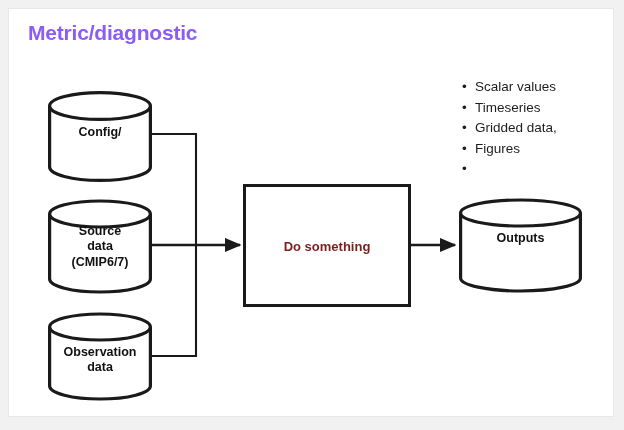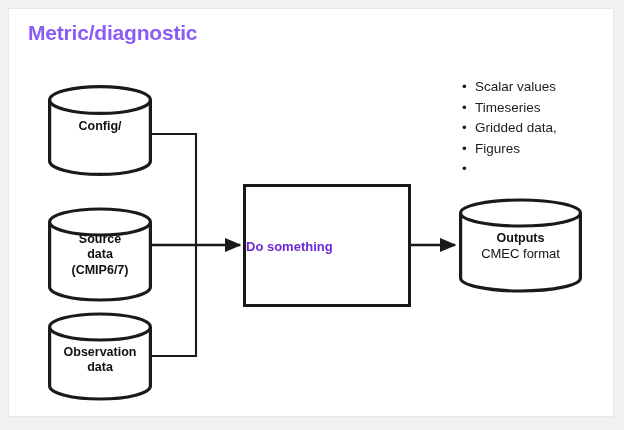--- a/index.html
+++ b/index.html
@@ -72,24 +72,24 @@
     height: 123px;
     border: 3px solid #1a1a1a;
     box-sizing: border-box;
     background: #ffffff;
   }
   #proc-label {
     position: absolute;
     left: 0;
     top: 52px;
     width: 100%;
-    text-align: left;
+    text-align: center;
     font-size: 13px;
     font-weight: bold;
-    color: #6d28d9;
+    color: #7f1d1d;
   }
 
   
   #wires {
     position: absolute;
     left: 0;
     top: 0;
     width: 624px;
     height: 430px;
     pointer-events: none;
@@ -134,31 +134,31 @@
 
     <path d="M152,134 L196,134 L196,245" fill="none" stroke="#1a1a1a" stroke-width="2.1" stroke-linecap="butt" stroke-linejoin="miter"></path>
 
     <path d="M152,356 L196,356 L196,245" fill="none" stroke="#1a1a1a" stroke-width="2.1" stroke-linecap="butt" stroke-linejoin="miter"></path>
 
     <path d="M152,245 L240,245" fill="none" stroke="#1a1a1a" stroke-width="2.4" marker-end="url(#arrowhead)"></path>
 
     <path d="M411,245 L455,245" fill="none" stroke="#1a1a1a" stroke-width="2.4" marker-end="url(#arrowhead)"></path>
   </svg>
 
-  <div class="cyl" style="left:48px; top:85px; width:104px; height:91px;">
+  <div class="cyl" style="left:48px; top:91px; width:104px; height:91px;">
     <svg width="104" height="91" viewBox="0 0 104 91">
       <path d="M1.6,15 L1.6,76 A50.4,13.4 0 0 0 102.4,76 L102.4,15" fill="#ffffff" stroke="#1a1a1a" stroke-width="3.2"></path>
       <ellipse cx="52" cy="15" rx="50.4" ry="13.4" fill="#ffffff" stroke="#1a1a1a" stroke-width="3.2"></ellipse>
     </svg>
     <div class="cyl-label" style="top:34px;">
       <div class="strong">Config/</div>
     </div>
   </div>
 
-  <div class="cyl" style="left:48px; top:208px; width:104px; height:94px;">
+  <div class="cyl" style="left:48px; top:200px; width:104px; height:94px;">
     <svg width="104" height="94" viewBox="0 0 104 94">
       <path d="M1.6,14 L1.6,79 A50.4,13.0 0 0 0 102.4,79 L102.4,14" fill="#ffffff" stroke="#1a1a1a" stroke-width="3.2"></path>
       <ellipse cx="52" cy="14" rx="50.4" ry="13.0" fill="#ffffff" stroke="#1a1a1a" stroke-width="3.2"></ellipse>
     </svg>
     <div class="cyl-label" style="top:24px;">
       <div class="strong">Source</div>
       <div class="strong">data</div>
       <div class="strong">(CMIP6/7)</div>
     </div>
   </div>
@@ -178,21 +178,20 @@
     <div id="proc-label">Do something</div>
   </div>
 
   <div class="cyl" style="left:459px; top:199px; width:123px; height:94px;">
     <svg width="123" height="94" viewBox="0 0 123 94">
       <path d="M1.6,14 L1.6,79 A59.9,13.0 0 0 0 121.4,79 L121.4,14" fill="#ffffff" stroke="#1a1a1a" stroke-width="3.2"></path>
       <ellipse cx="61.5" cy="14" rx="59.9" ry="13.0" fill="#ffffff" stroke="#1a1a1a" stroke-width="3.2"></ellipse>
     </svg>
     <div class="cyl-label" style="top:32px;">
       <div class="strong">Outputs</div>
-      <div class="reg" style="font-size:13px;">CMEC format</div>
     </div>
   </div>
 
   <div id="outputs-list">
     <div class="li">
       <span class="bullet">•</span>
       <span>Scalar values</span>
     </div>
     <div class="li">
       <span class="bullet">•</span>

